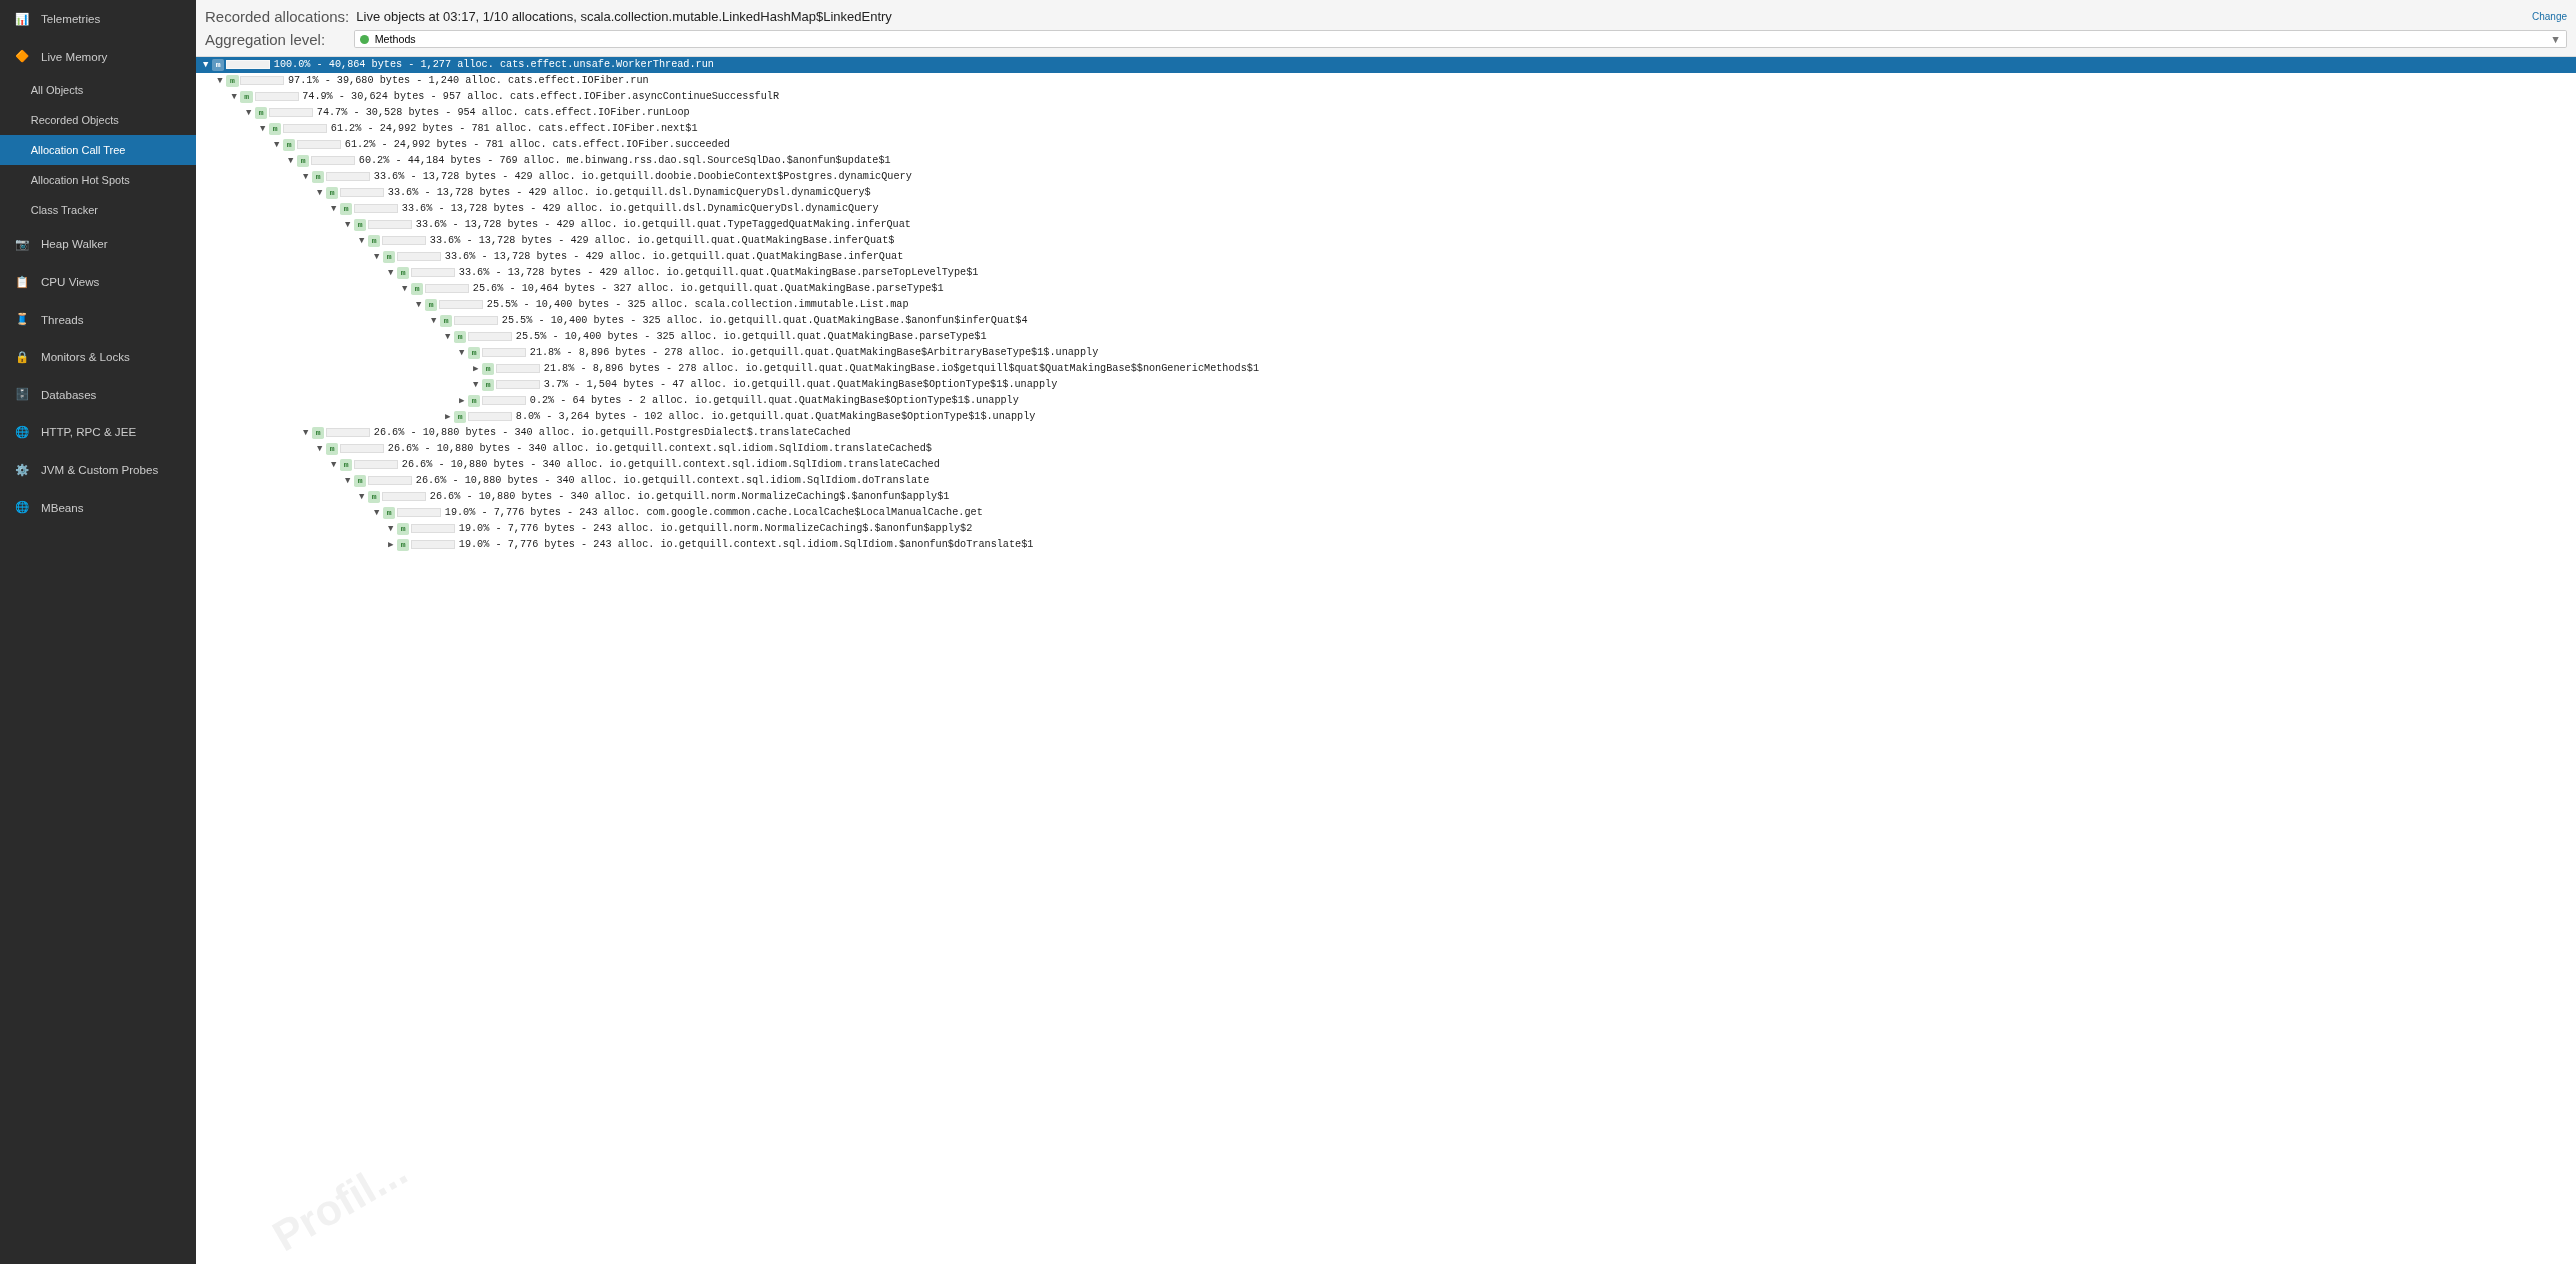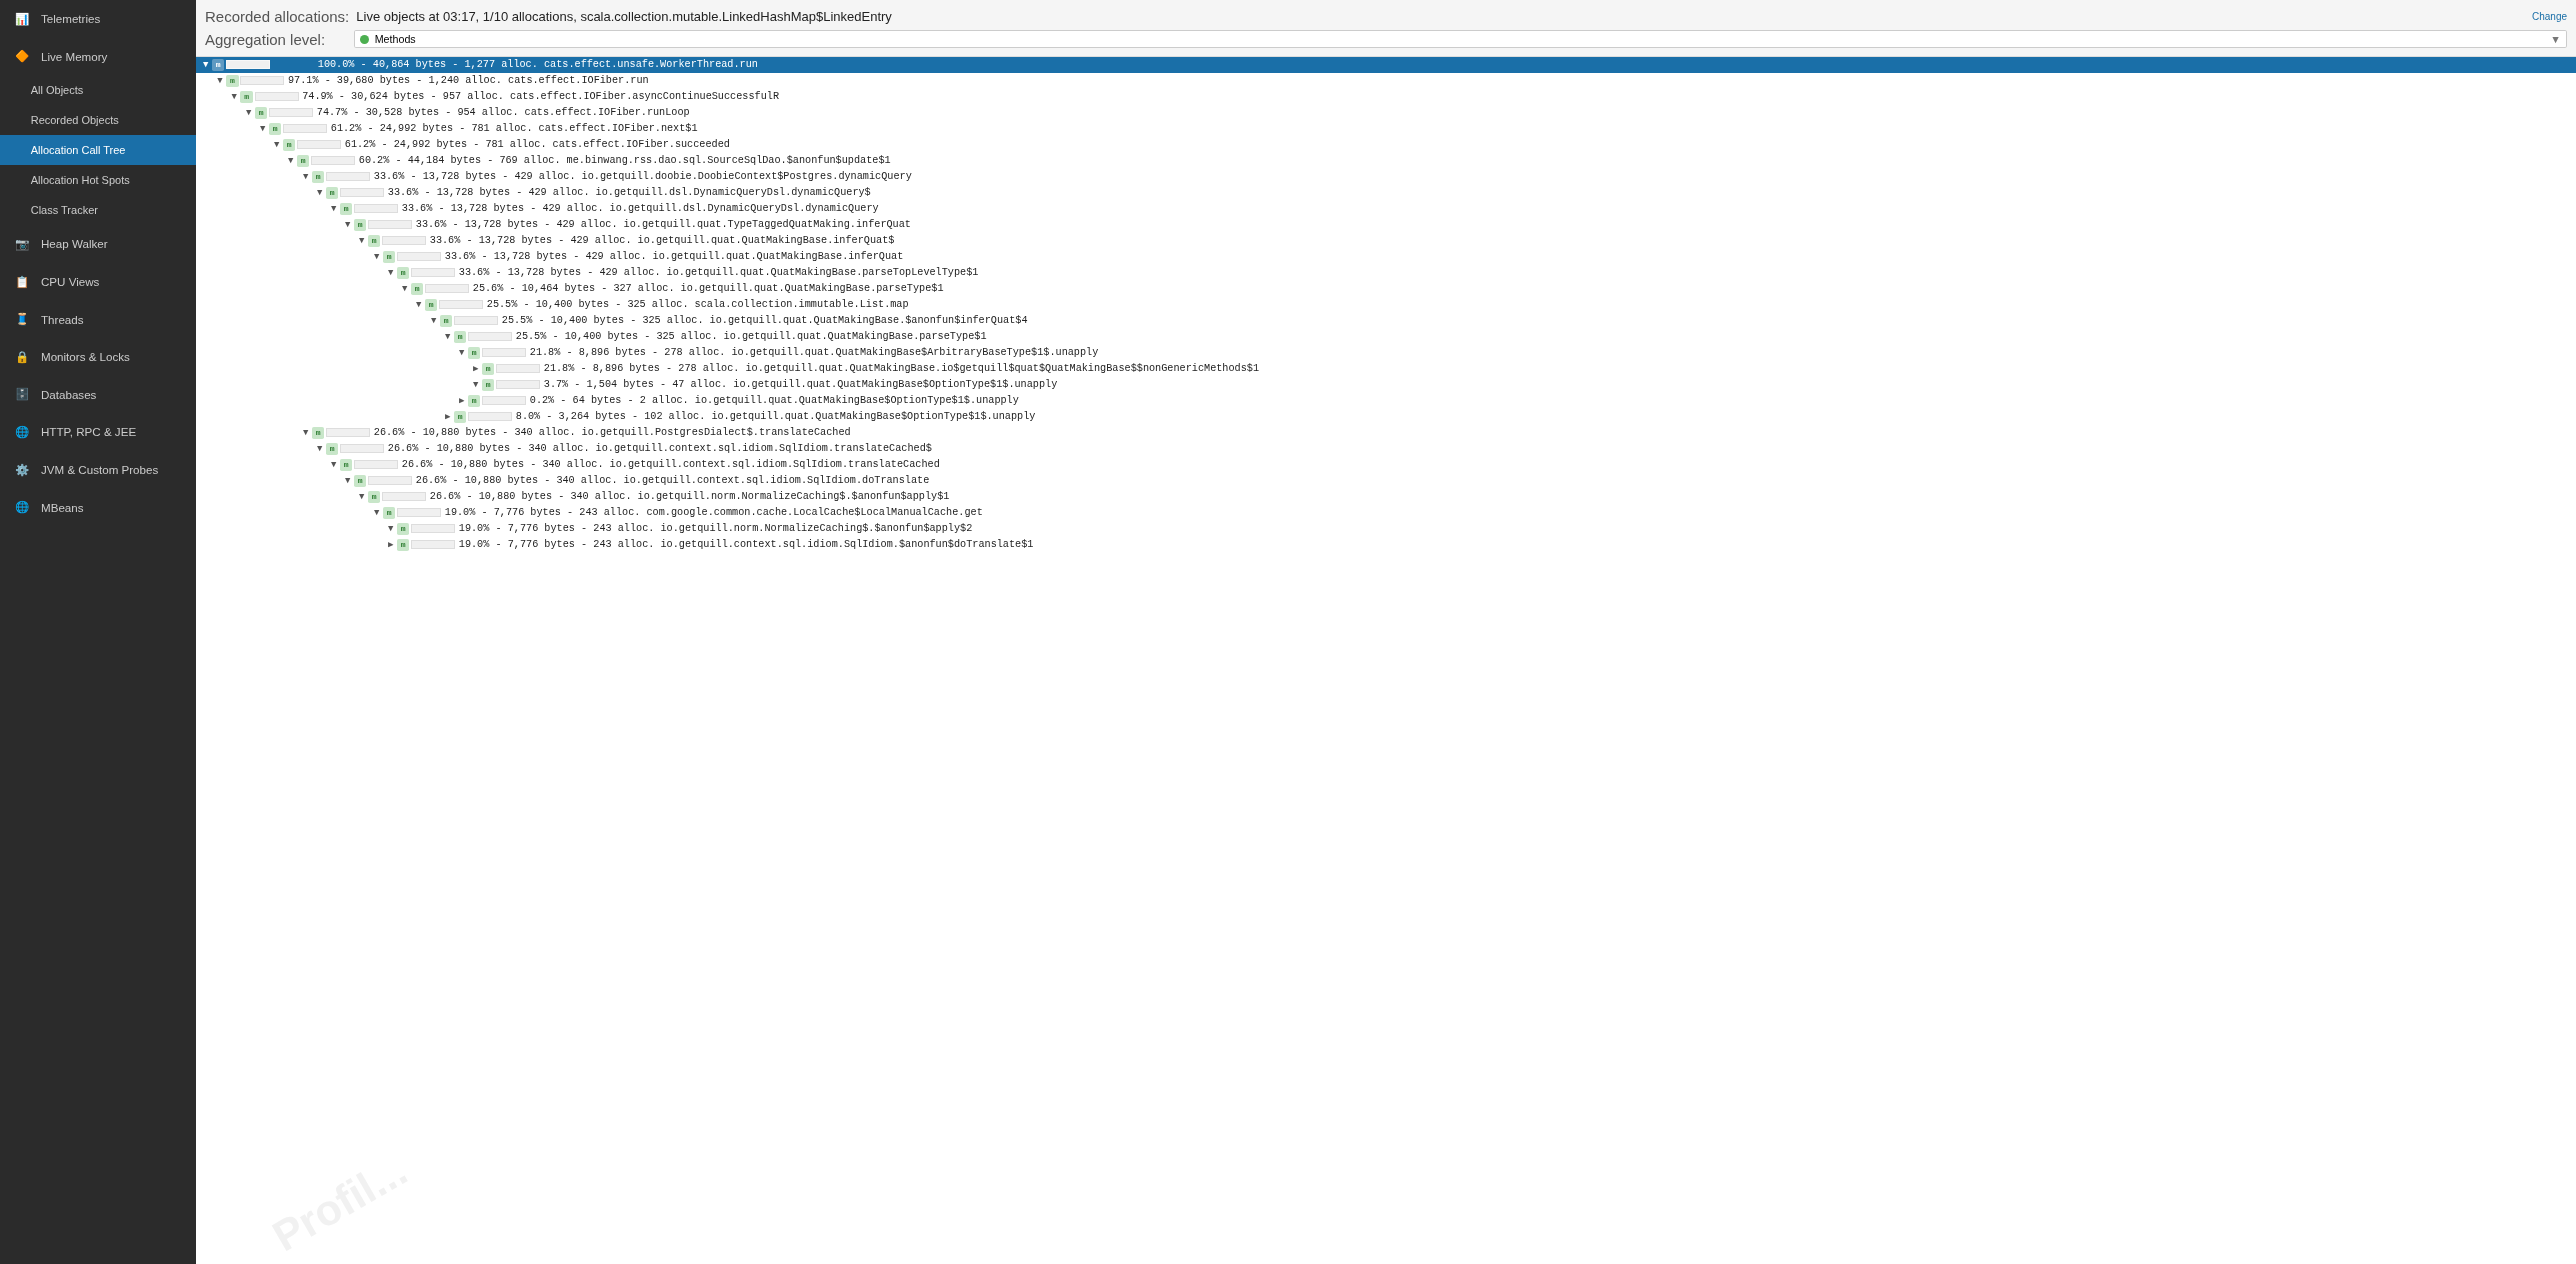--- a/index.html
+++ b/index.html
@@ -150,21 +150,21 @@
       height: 100%;
       background: #8b0000;
     }
     .tree-row.selected .bar-container { border-color: rgba(255,255,255,0.5); }
     .tree-row.selected .bar-fill { background: rgba(255,255,255,0.8); }
 
     .tree-text {
       font-size: 10.2px;
       color: #222;
     }
-    .tree-row.selected .tree-text { color: #fff; margin-left: 44px; }
+    .tree-row.selected .tree-text { color: #fff; }
 
     
     #watermark {
       position: absolute;
       bottom: 36px;
       left: 267px;
       font-size: 43px;
       color: rgba(180,180,180,0.18);
       font-weight: bold;
       pointer-events: none;

